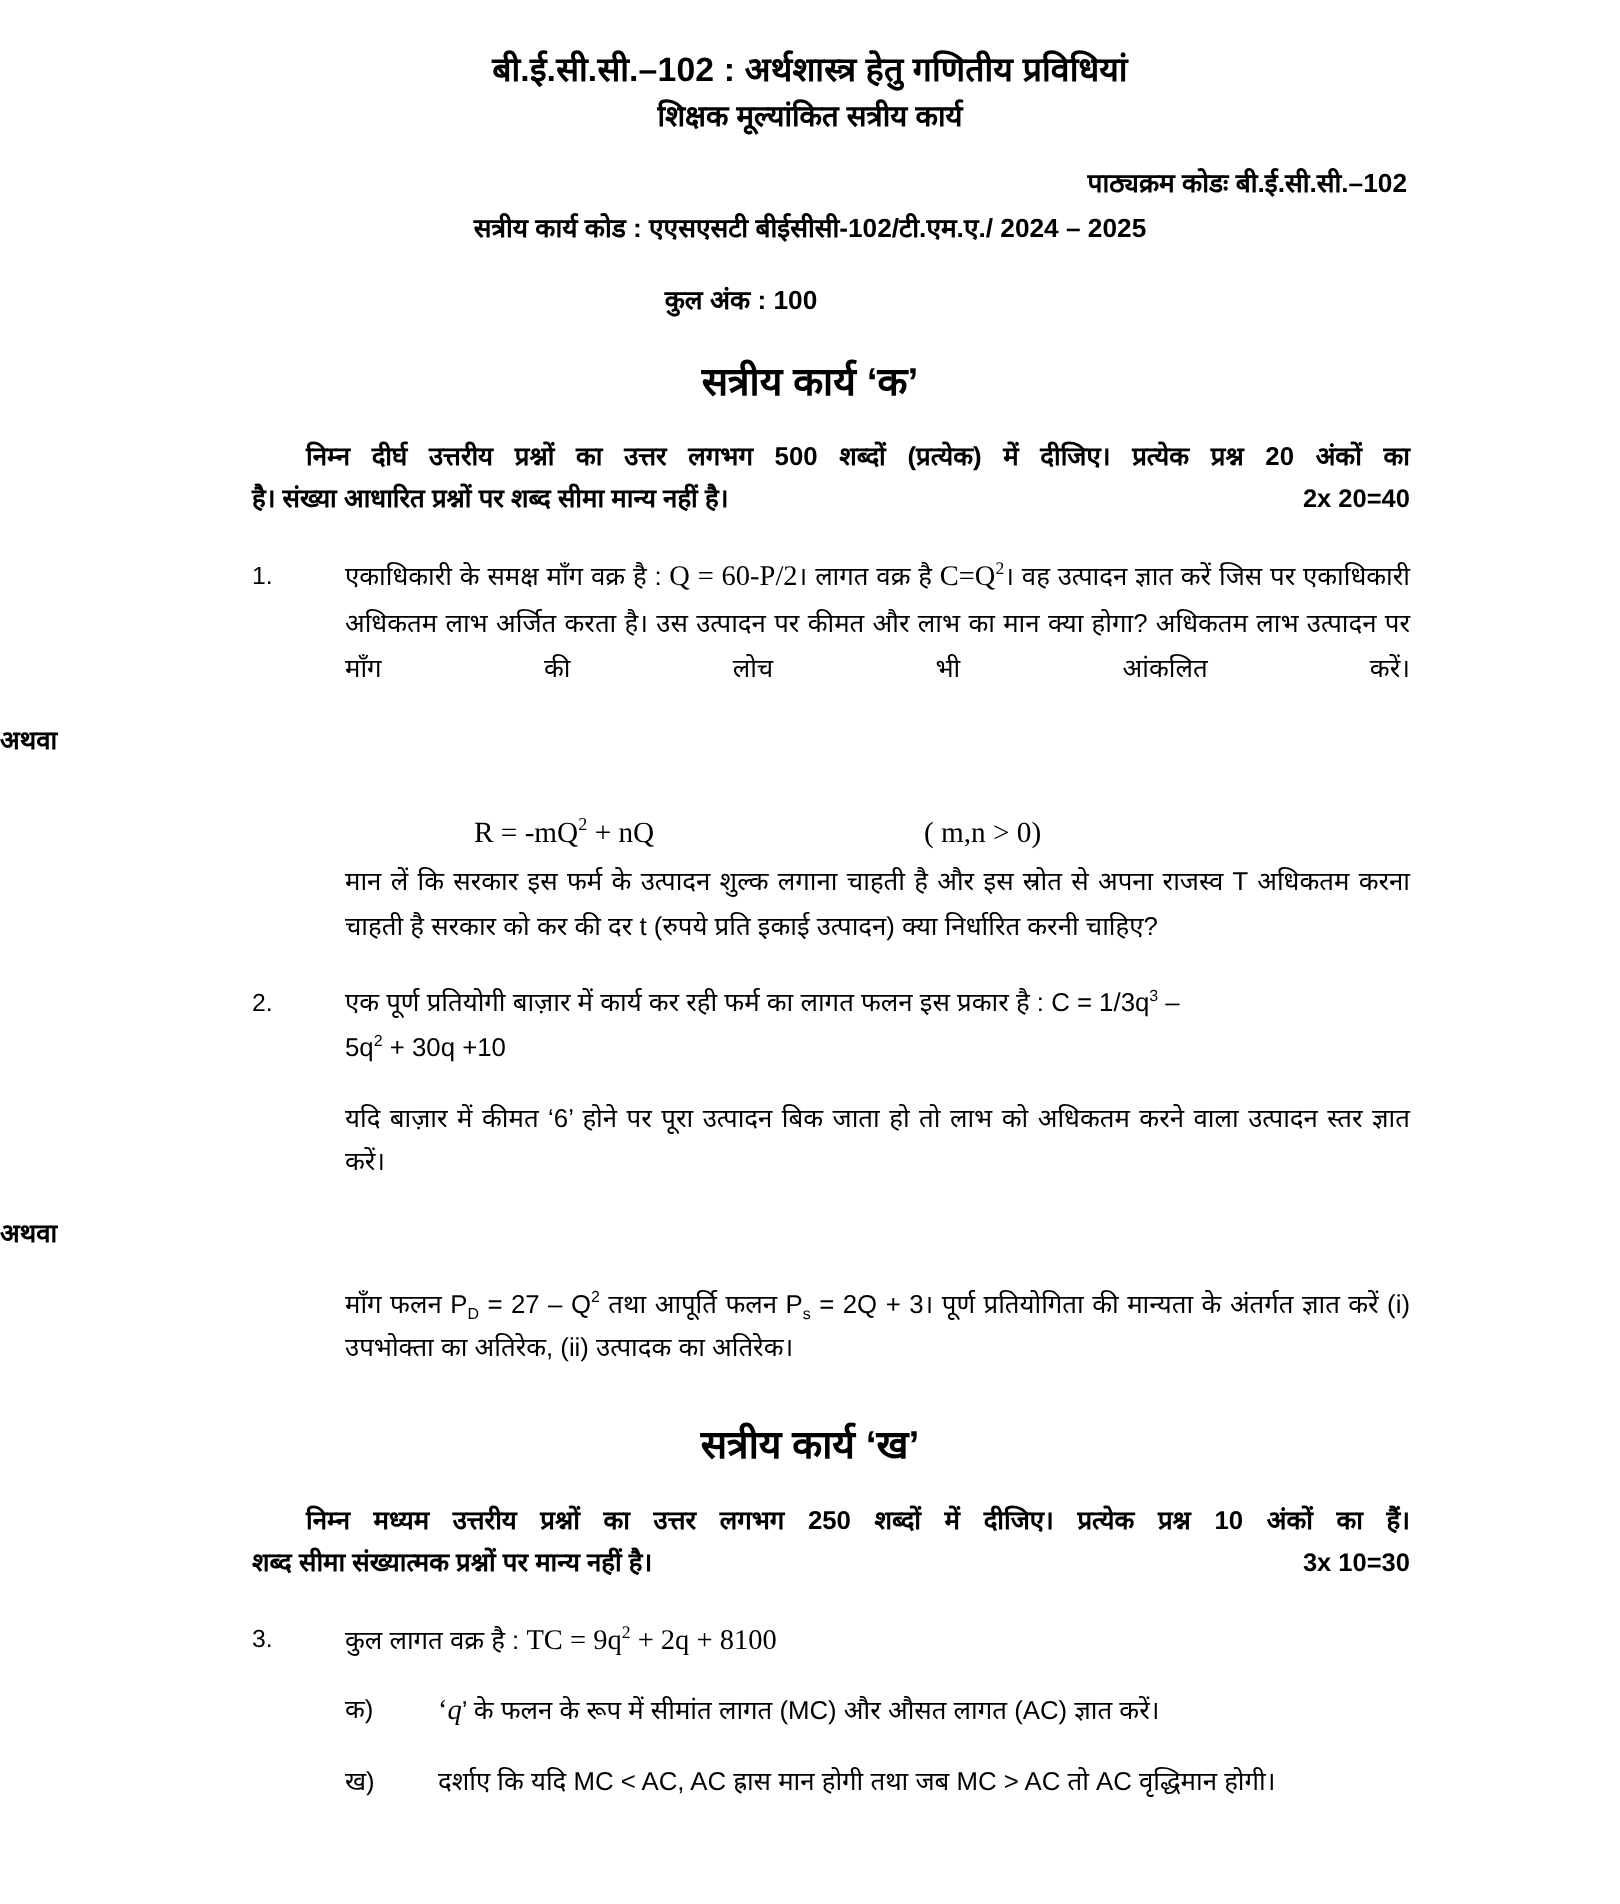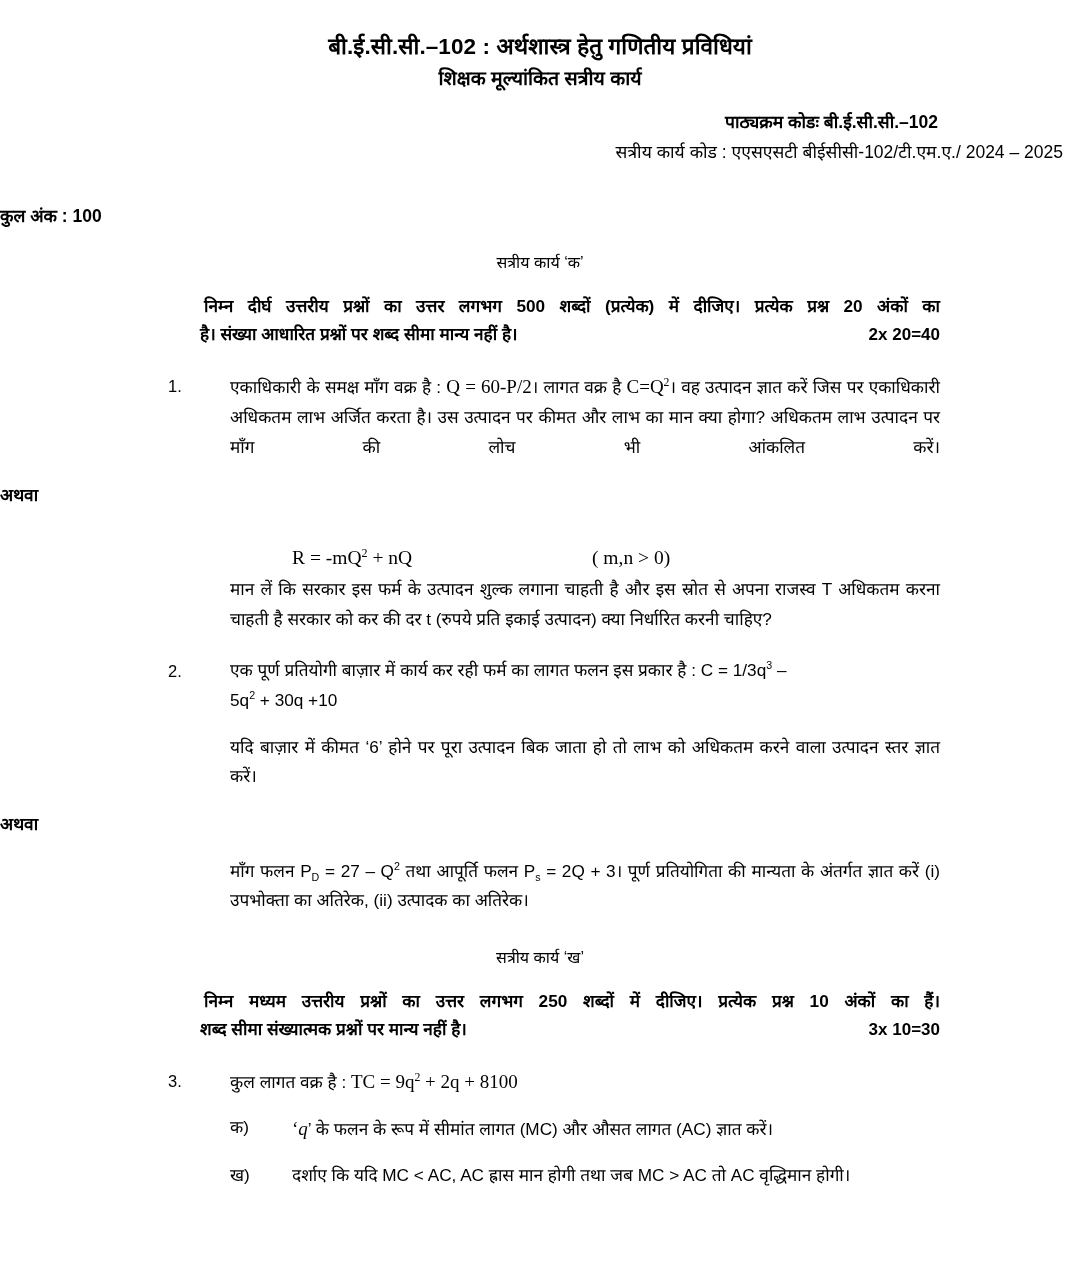--- a/index.html
+++ b/index.html
@@ -43,39 +43,39 @@
 
   .meta-block {
     margin-top: 17px;
     padding-right: 142px;
     text-align: right;
     font-size: 17.5px;
     font-weight: bold;
     line-height: 1.55;
   }
   .meta-line2 {
-    padding-right: 17px;
-    text-align: right;
+    padding-right: 0;
+    text-align: center;
     font-size: 17.5px;
-    font-weight: normal;
+    font-weight: bold;
     margin-top: 3px;
   }
   .meta-marks {
-    margin-top: 40px;
+    margin-top: 24px;
     padding-right: 92px;
-    text-align: left;
+    text-align: center;
     font-size: 17.5px;
     font-weight: bold;
   }
 
   
   .section-heading {
     text-align: center;
-    font-size: 16px;
-    font-weight: normal;
+    font-size: 26px;
+    font-weight: bold;
     margin-top: 24px;
   }
   .section-heading.sec-b {
     margin-top: 30px;
   }
 
   
   .instructions {
     margin: 20px 0 0 0;
     padding: 0 140px 0 168px;
@@ -87,21 +87,21 @@
   }
   .instructions .marks {
     font-family: Liberation Sans, sans-serif;
     font-weight: bold;
     font-size: 17px;
     position: absolute;
     right: 140px;
     bottom: 0;
   }
   .instructions .instr-line1 { display: block; text-align: justify; text-align-last: justify; margin-left: 36px; }
-  .instructions .instr-line2 { display: block; margin-left: 32px; }
+  .instructions .instr-line2 { display: block; }
 
   
   .q-row {
     display: flex;
     padding-left: 168px;
     padding-right: 140px;
     margin-top: 22px;
   }
   .q-num {
     width: 62px;
@@ -163,20 +163,21 @@
     padding-left: 62px;
   }
   .eq-row {
     display: flex;
     line-height: 1.78;
   }
   .eq-lhs {
     flex: 0 0 300px;
     font-family: "Liberation Serif", serif;
     font-size: 19.5px;
+    margin-left: 24px;
   }
   .eq-lhs sup { font-size: 0.62em; vertical-align: super; line-height: 0; }
   .eq-cond {
     font-family: "Liberation Serif", serif;
     font-size: 19.5px;
   }
 
   
   .sub-row {
     display: flex;

